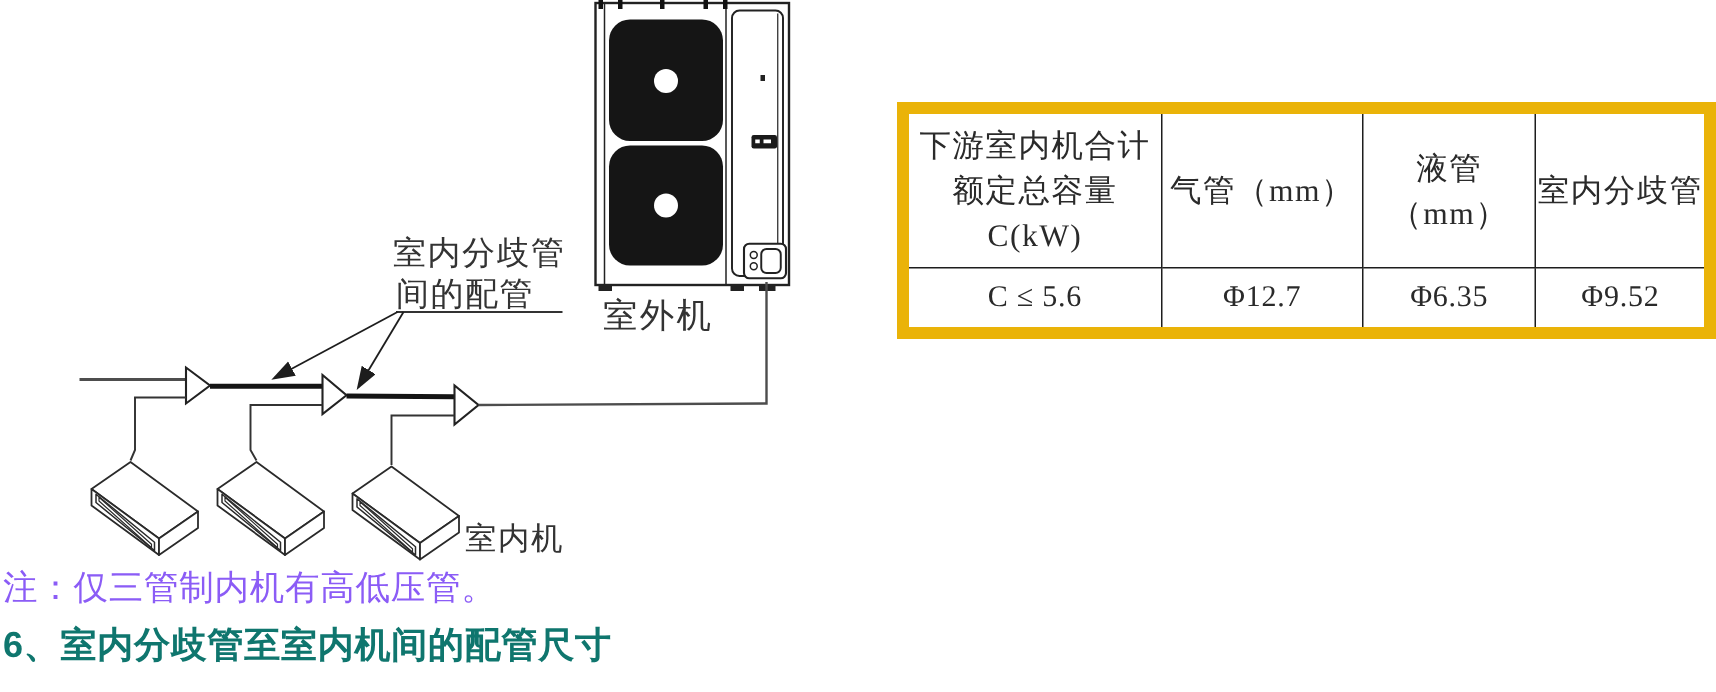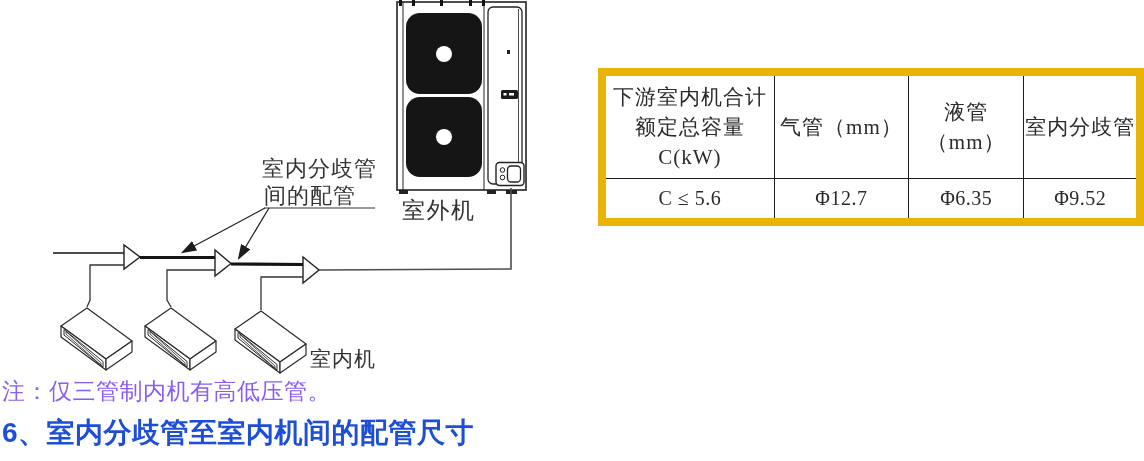--- a/index.html
+++ b/index.html
@@ -10,21 +10,21 @@
   
   #spec-table{position:absolute;left:598px;top:68px;border-collapse:collapse;table-layout:fixed;
               background:#fff;border:8px solid #eab308;}
   #spec-table td,#spec-table th{border:1.5px solid #1d1d1d;text-align:center;vertical-align:middle;
               font-weight:normal;font-family:"Liberation Serif", serif;color:#2a2a2a;padding:0;}
   #spec-table th{height:102px;font-size:21px;letter-spacing:1px;white-space:pre-line;line-height:30px;}
   #spec-table td{height:39px;font-size:20px;letter-spacing:0.5px;margin-left:36px;}
   
   #note{position:absolute;left:2px;top:376px;font-size:23px;letter-spacing:0.5px;color:#8b5cf6;
         font-family:"Liberation Serif", serif;}
-  #heading{position:absolute;left:2px;top:414px;font-size:28px;font-weight:bold;color:#1d4ed8;
+  #heading{position:absolute;left:2px;top:414px;font-size:24px;font-weight:bold;color:#0f766e;
         font-family:"Liberation Sans", sans-serif;letter-spacing:0.5px;}
   svg text{font-family:"Liberation Serif", serif;fill:#333;}
 </style>
 </head>
 <body>
 
 <div id="page">
 
   <svg id="diagram" width="560" height="385" viewBox="0 0 560 385">
     <defs>

